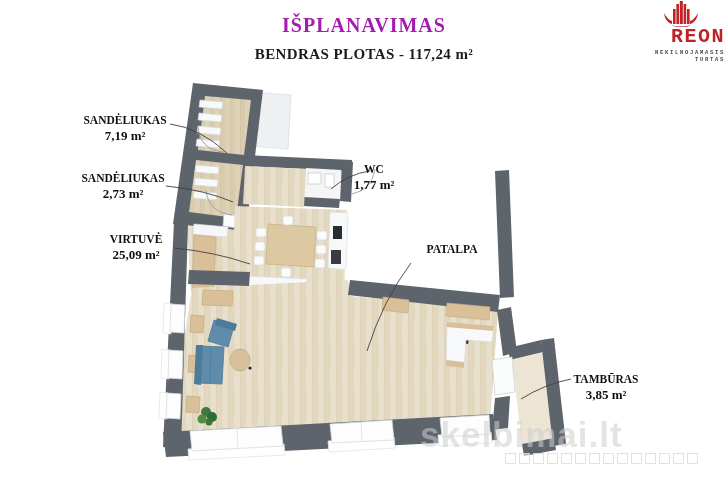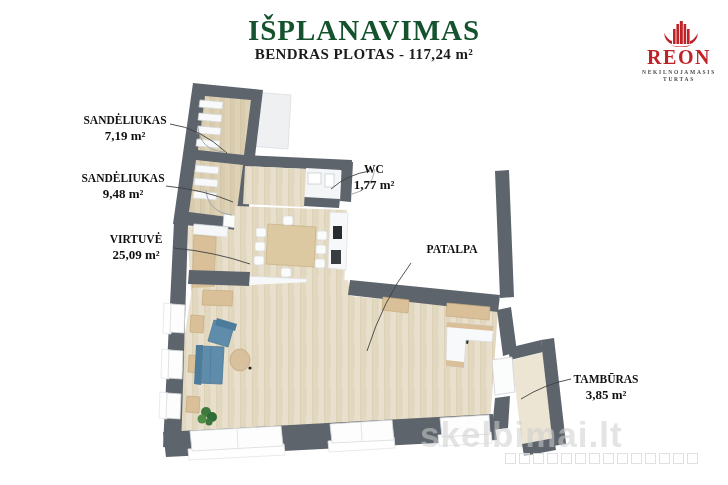--- a/index.html
+++ b/index.html
@@ -1,25 +1,25 @@
 <!DOCTYPE html>
 <html><head>
 <meta charset="utf-8">
 <style>
   html,body{margin:0;padding:0;background:#ffffff;}
   #stage{position:relative;width:728px;height:485px;background:#ffffff;overflow:hidden;
          font-family:"Liberation Serif",serif;}
   
   .title{position:absolute;left:0;top:14px;width:728px;text-align:center;
-         font-size:29px;font-weight:bold;color:#14532d;letter-spacing:1px;}
+         font-size:20px;font-weight:bold;color:#a21caf;letter-spacing:1px;}
   .subtitle{position:absolute;left:0;top:46px;width:728px;text-align:center;
          font-size:15px;font-weight:bold;color:#1b1b1b;letter-spacing:0.4px;}
   
-  .logo{position:absolute;left:633px;top:20px;width:92px;text-align:center;
-        font-family:Liberation Serif, serif;}
+  .logo{position:absolute;left:633px;top:0;width:92px;text-align:right;
+        font-family:Liberation Mono, monospace;}
   .logo-name{font-size:20px;font-weight:bold;color:#bf2227;letter-spacing:1.5px;line-height:20px;}
   .logo-tag{font-size:5.5px;color:#4a4a4a;letter-spacing:1.7px;line-height:7px;font-weight:bold;margin-top:2px;}
   
   .room-label{position:absolute;text-align:center;font-weight:bold;color:#111;
               font-size:11.5px;line-height:15px;white-space:nowrap;}
   .room-label .area{display:block;font-size:13px;}
   
   .watermark{position:absolute;left:420px;top:418px;width:280px;
              font-family:Liberation Sans, sans-serif;pointer-events:none;}
   .wm-text{font-size:35px;font-weight:bold;letter-spacing:1px;
@@ -210,21 +210,21 @@
       <span>TURTAS</span>
     </div>
   </div>
 
   <div class="room-label" style="left:55px;top:113px;width:140px;">
     <span>SANDĖLIUKAS</span>
     <span class="area">7,19 m²</span>
   </div>
   <div class="room-label" style="left:53px;top:171px;width:140px;">
     <span>SANDĖLIUKAS</span>
-    <span class="area">9,48 m²</span>
+    <span class="area">2,73 m²</span>
   </div>
   <div class="room-label" style="left:66px;top:232px;width:140px;">
     <span>VIRTUVĖ</span>
     <span class="area">25,09 m²</span>
   </div>
   <div class="room-label" style="left:324px;top:162px;width:100px;">
     <span>WC</span>
     <span class="area">1,77 m²</span>
   </div>
   <div class="room-label" style="left:392px;top:242px;width:120px;">

